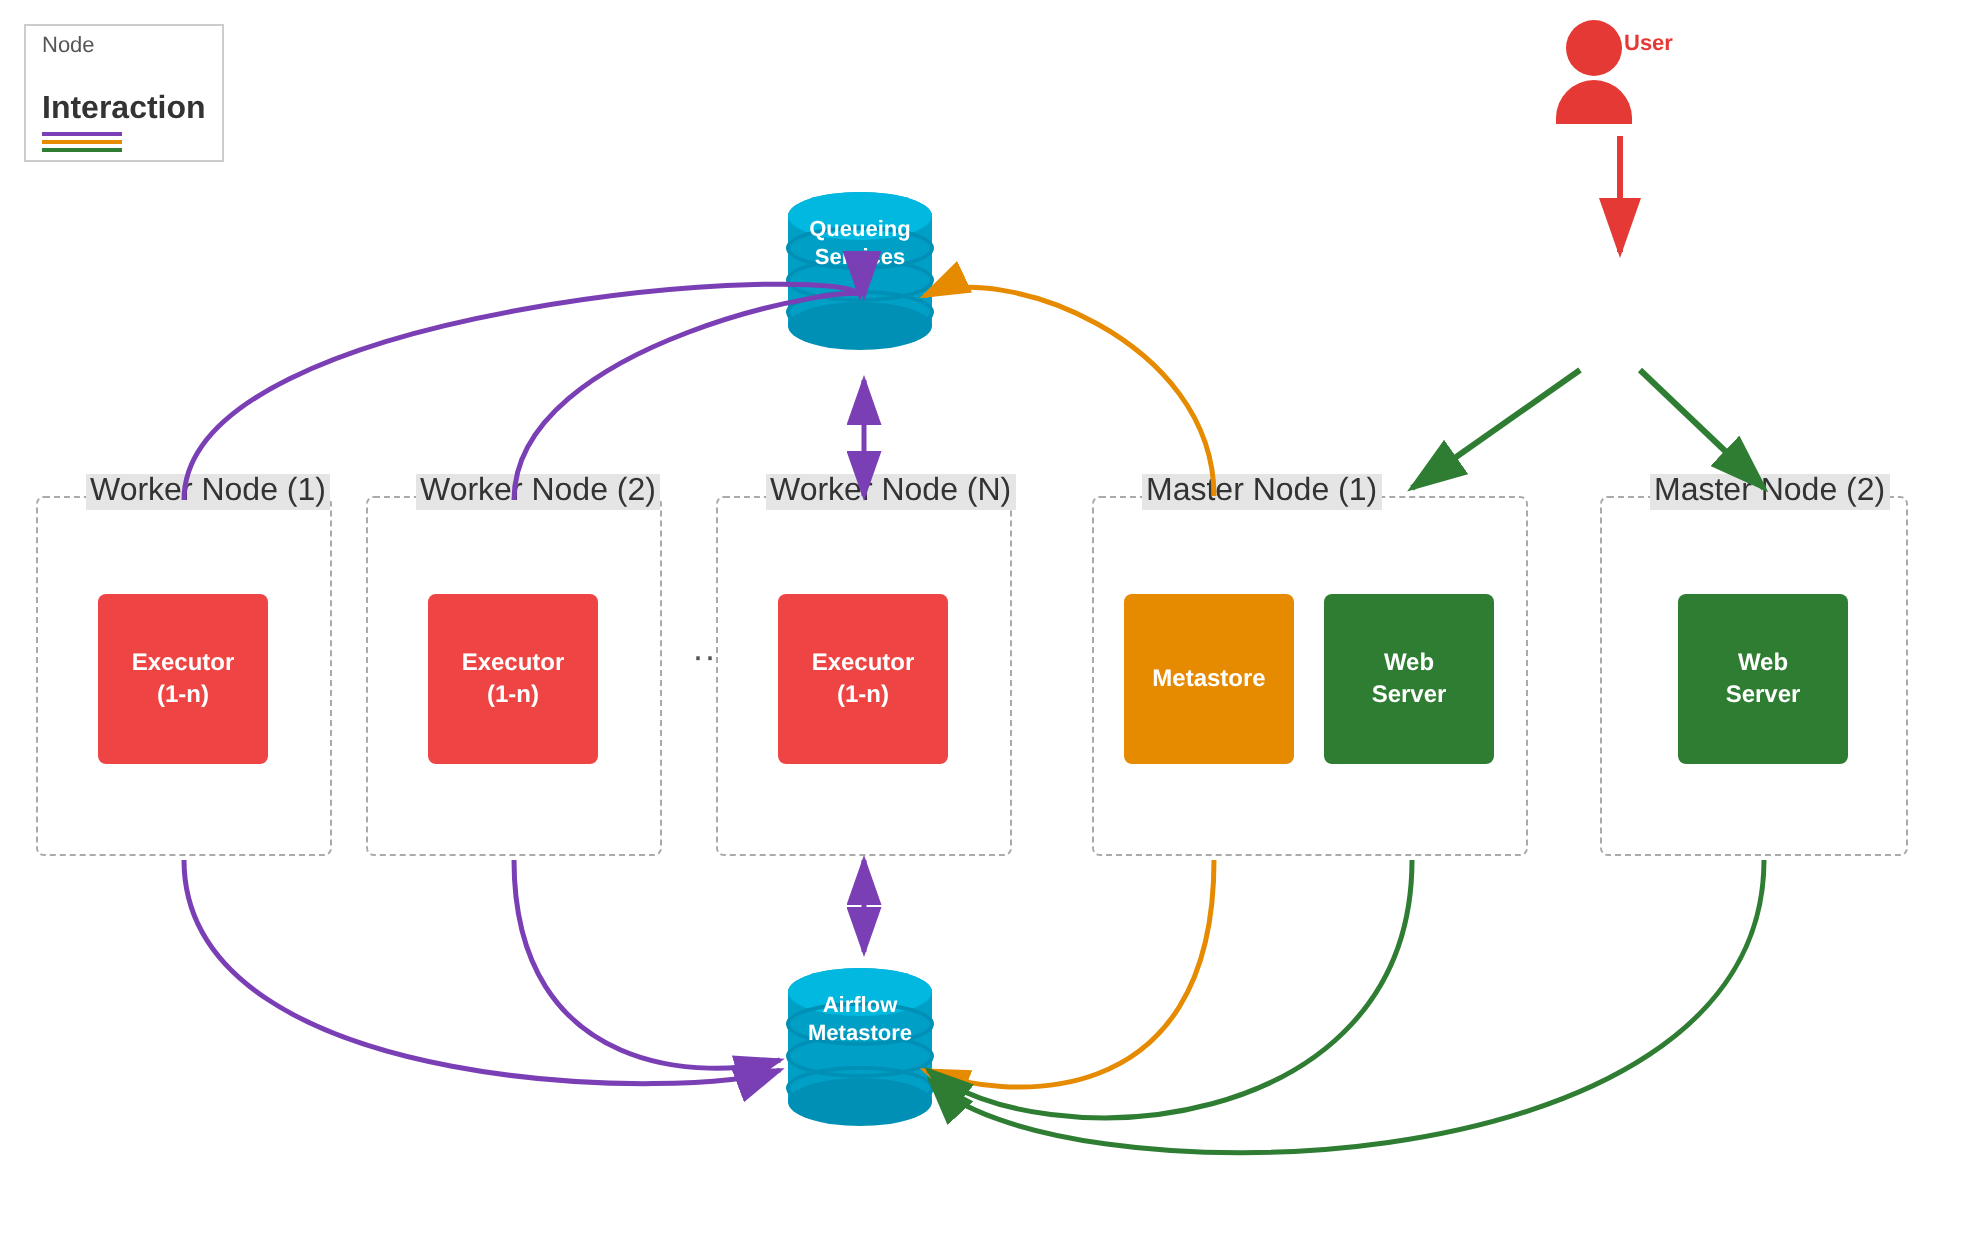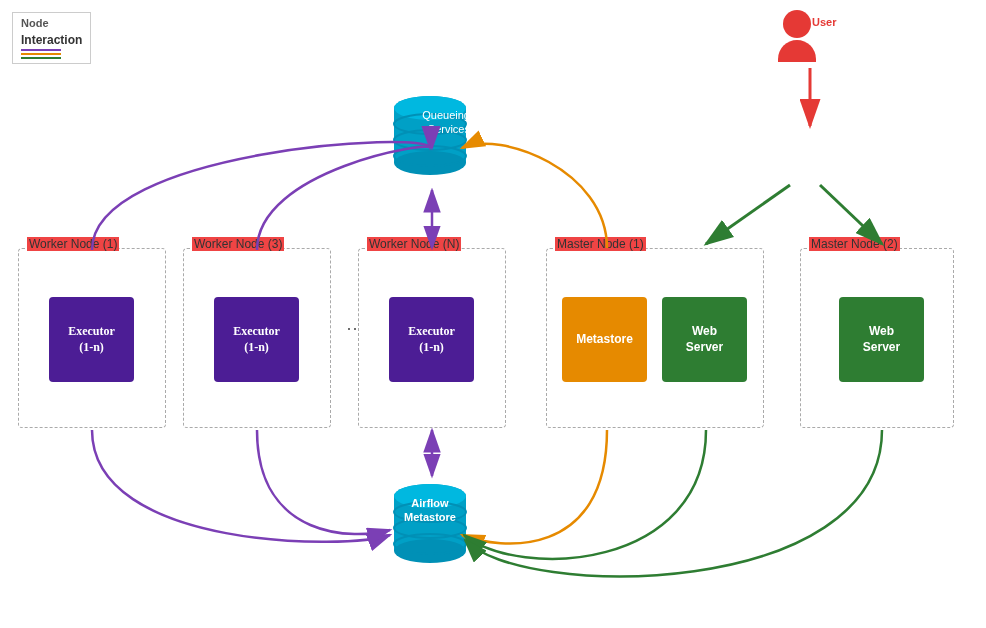--- a/index.html
+++ b/index.html
@@ -22,25 +22,24 @@
     .legend {
       position: absolute;
       top: 12px;
       left: 12px;
       border: 1px solid #ccc;
       padding: 4px 8px;
       font-size: 11px;
       color: #555;
     }
     .legend-node {
-      margin-bottom: 4px;
-      font-weight: bold;
+      margin-bottom: 17px;
     }
     .legend-interaction {
-      font-size: 12px;
+      font-size: 16px;
       font-weight: bold;
       color: #333;
     }
     .legend-lines {
       display: flex;
       flex-direction: column;
       gap: 2px;
       margin-top: 2px;
     }
     .legend-line {
@@ -51,43 +50,43 @@
     
     .node-container {
       position: absolute;
       border: 1.5px dashed #aaa;
       border-radius: 4px;
       background: #fff;
     }
     .node-label {
       position: absolute;
       top: -12px;
-      left: 8px;
-      font-size: 12px;
+      left: 24px;
+      font-size: 16px;
       color: #333;
-      background: #ef4444;
+      background: #e5e5e5;
       padding: 0 2px;
       white-space: nowrap;
     }
 
     
     .box {
       position: absolute;
       border-radius: 4px;
       display: flex;
       align-items: center;
       justify-content: center;
       text-align: center;
       color: #fff;
       font-size: 12px;
       font-weight: bold;
       line-height: 1.3;
     }
 
-    .box-purple { background: #4c1d95; font-family: Liberation Serif, serif; }
+    .box-purple { background: #ef4444; }
     .box-green { background: #2e7d32; }
     .box-orange { background: #e68a00; }
 
     
     .user-icon {
       position: absolute;
       top: 10px;
       left: 778px;
       display: flex;
       flex-direction: column;
@@ -133,21 +132,21 @@
     </div>
   </div>
 
 
   <div class="node-container" style="left:18px;top:248px;width:148px;height:180px;">
     <span class="node-label">Worker Node (1)</span>
     <div class="box box-purple" style="left:30px;top:48px;width:85px;height:85px;font-size:12px;">Executor<br>(1-n)</div>
   </div>
 
   <div class="node-container" style="left:183px;top:248px;width:148px;height:180px;">
-    <span class="node-label">Worker Node (3)</span>
+    <span class="node-label">Worker Node (2)</span>
     <div class="box box-purple" style="left:30px;top:48px;width:85px;height:85px;font-size:12px;">Executor<br>(1-n)</div>
   </div>
 
   <span class="dots" style="left:346px;top:318px;">···</span>
 
   <div class="node-container" style="left:358px;top:248px;width:148px;height:180px;">
     <span class="node-label">Worker Node (N)</span>
     <div class="box box-purple" style="left:30px;top:48px;width:85px;height:85px;font-size:12px;">Executor<br>(1-n)</div>
   </div>
 
@@ -166,21 +165,21 @@
     <svg width="80" height="100" viewBox="0 0 80 100">
       <ellipse cx="40" cy="18" rx="36" ry="12" fill="#00a0c6"></ellipse>
       <rect x="4" y="18" width="72" height="55" fill="#00a0c6"></rect>
       <ellipse cx="40" cy="73" rx="36" ry="12" fill="#0090b6"></ellipse>
       <ellipse cx="40" cy="18" rx="36" ry="12" fill="#00b8e0"></ellipse>
 
       <ellipse cx="40" cy="34" rx="36" ry="10" fill="none" stroke="#0090b6" stroke-width="2"></ellipse>
       <ellipse cx="40" cy="50" rx="36" ry="10" fill="none" stroke="#0090b6" stroke-width="2"></ellipse>
       <ellipse cx="40" cy="66" rx="36" ry="10" fill="none" stroke="#0090b6" stroke-width="2"></ellipse>
     </svg>
-    <div style="position:absolute;top:18px;left:0;width:80px;text-align:right;color:#fff;font-size:11px;font-weight:normal;line-height:1.3;">Queueing<br>Services</div>
+    <div style="position:absolute;top:18px;left:0;width:80px;text-align:center;color:#fff;font-size:11px;font-weight:bold;line-height:1.3;">Queueing<br>Services</div>
   </div>
 
   <div style="position:absolute;left:390px;top:478px;">
     <svg width="80" height="100" viewBox="0 0 80 100">
       <ellipse cx="40" cy="18" rx="36" ry="12" fill="#00a0c6"></ellipse>
       <rect x="4" y="18" width="72" height="55" fill="#00a0c6"></rect>
       <ellipse cx="40" cy="73" rx="36" ry="12" fill="#0090b6"></ellipse>
       <ellipse cx="40" cy="18" rx="36" ry="12" fill="#00b8e0"></ellipse>
       <ellipse cx="40" cy="34" rx="36" ry="10" fill="none" stroke="#0090b6" stroke-width="2"></ellipse>
       <ellipse cx="40" cy="50" rx="36" ry="10" fill="none" stroke="#0090b6" stroke-width="2"></ellipse>

